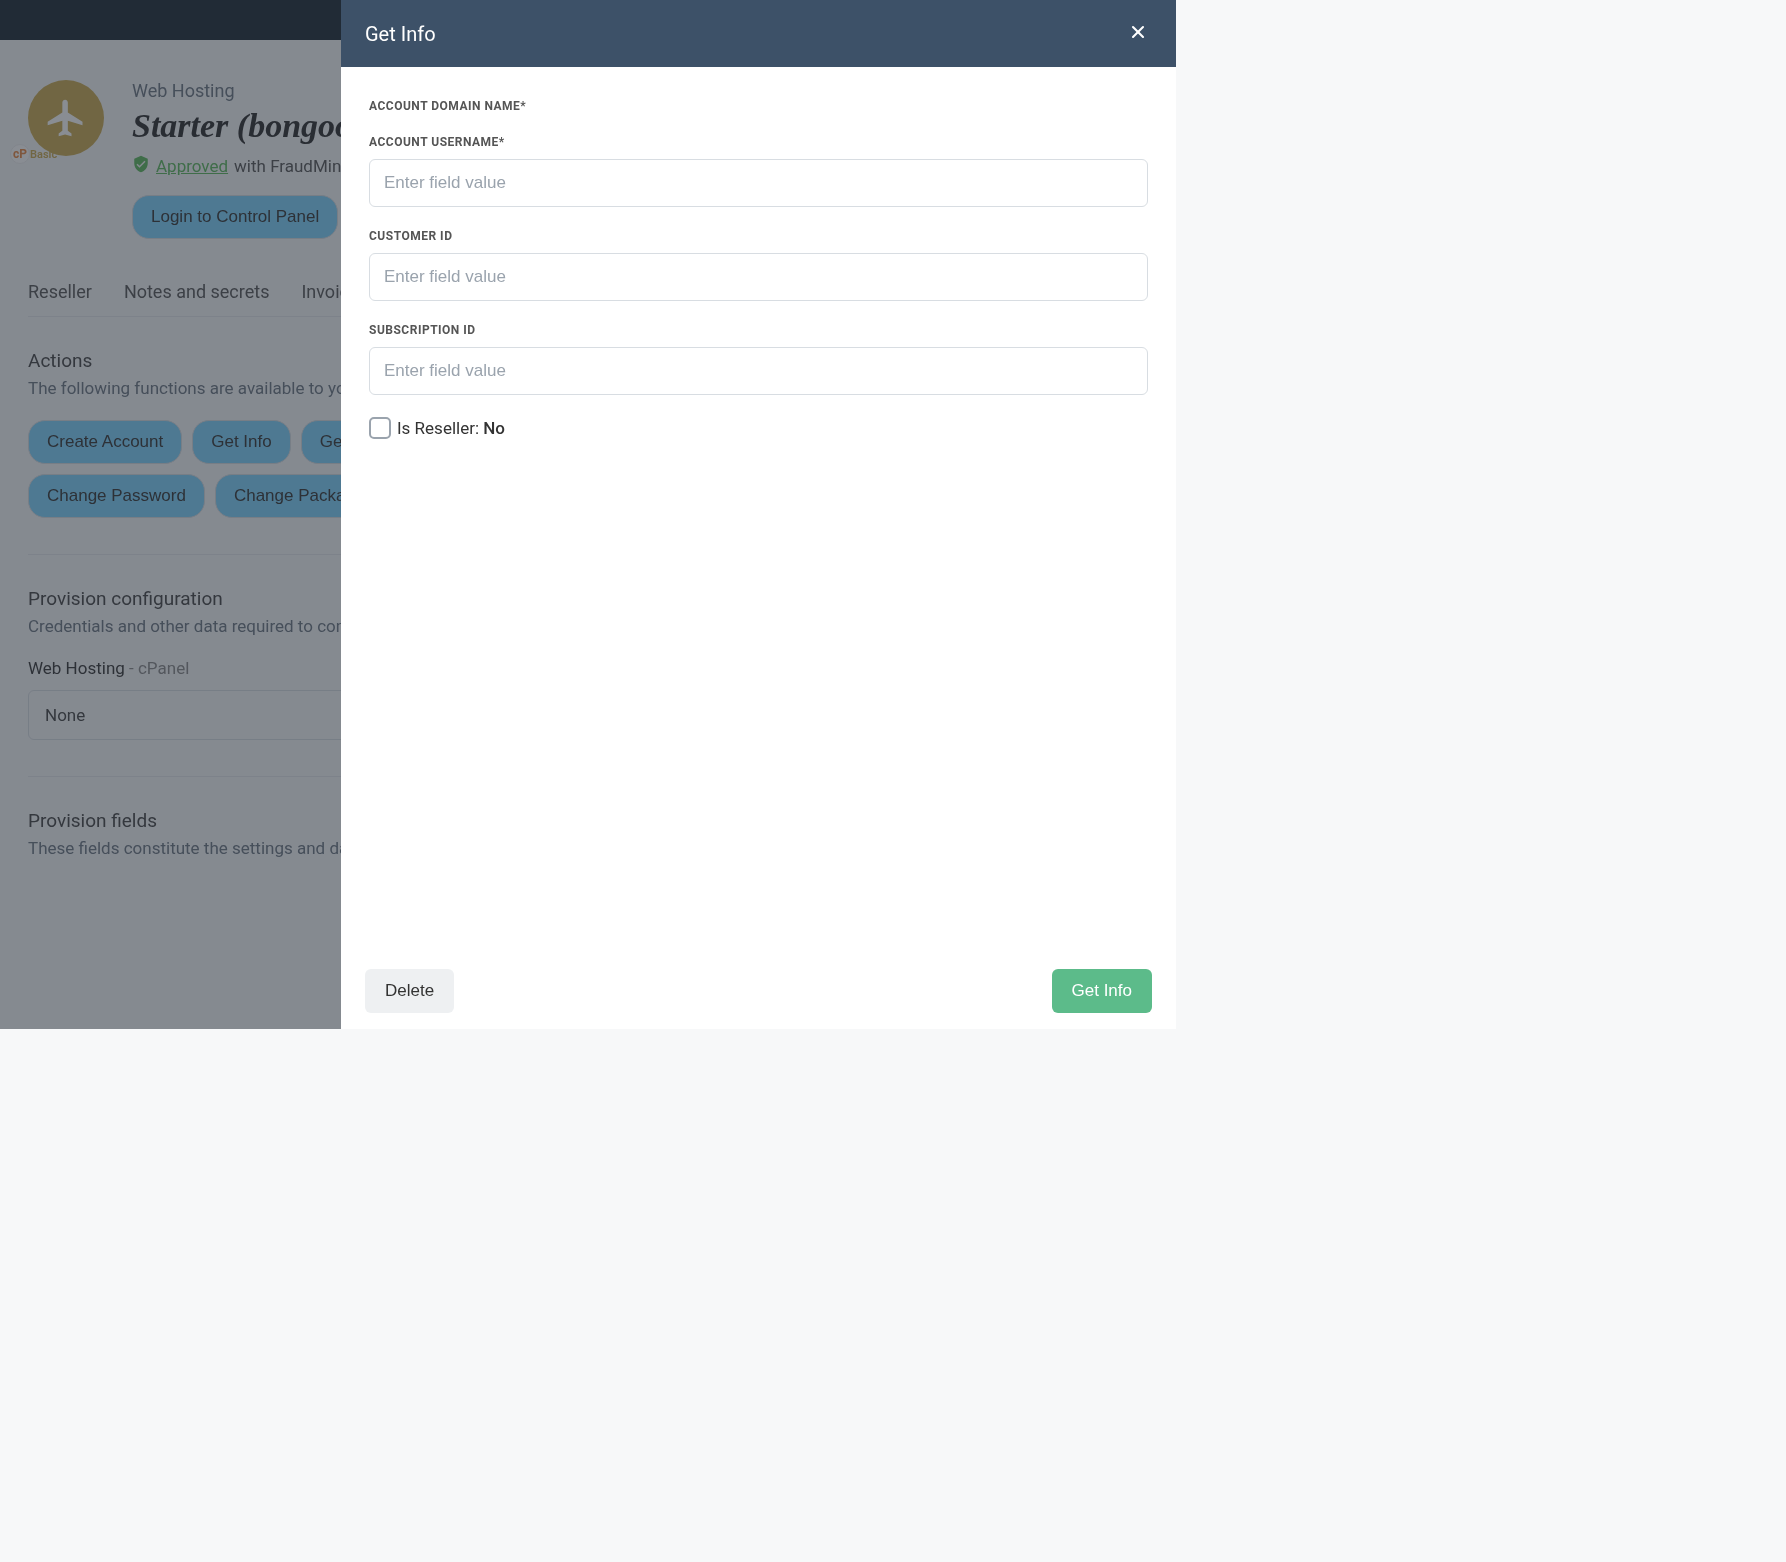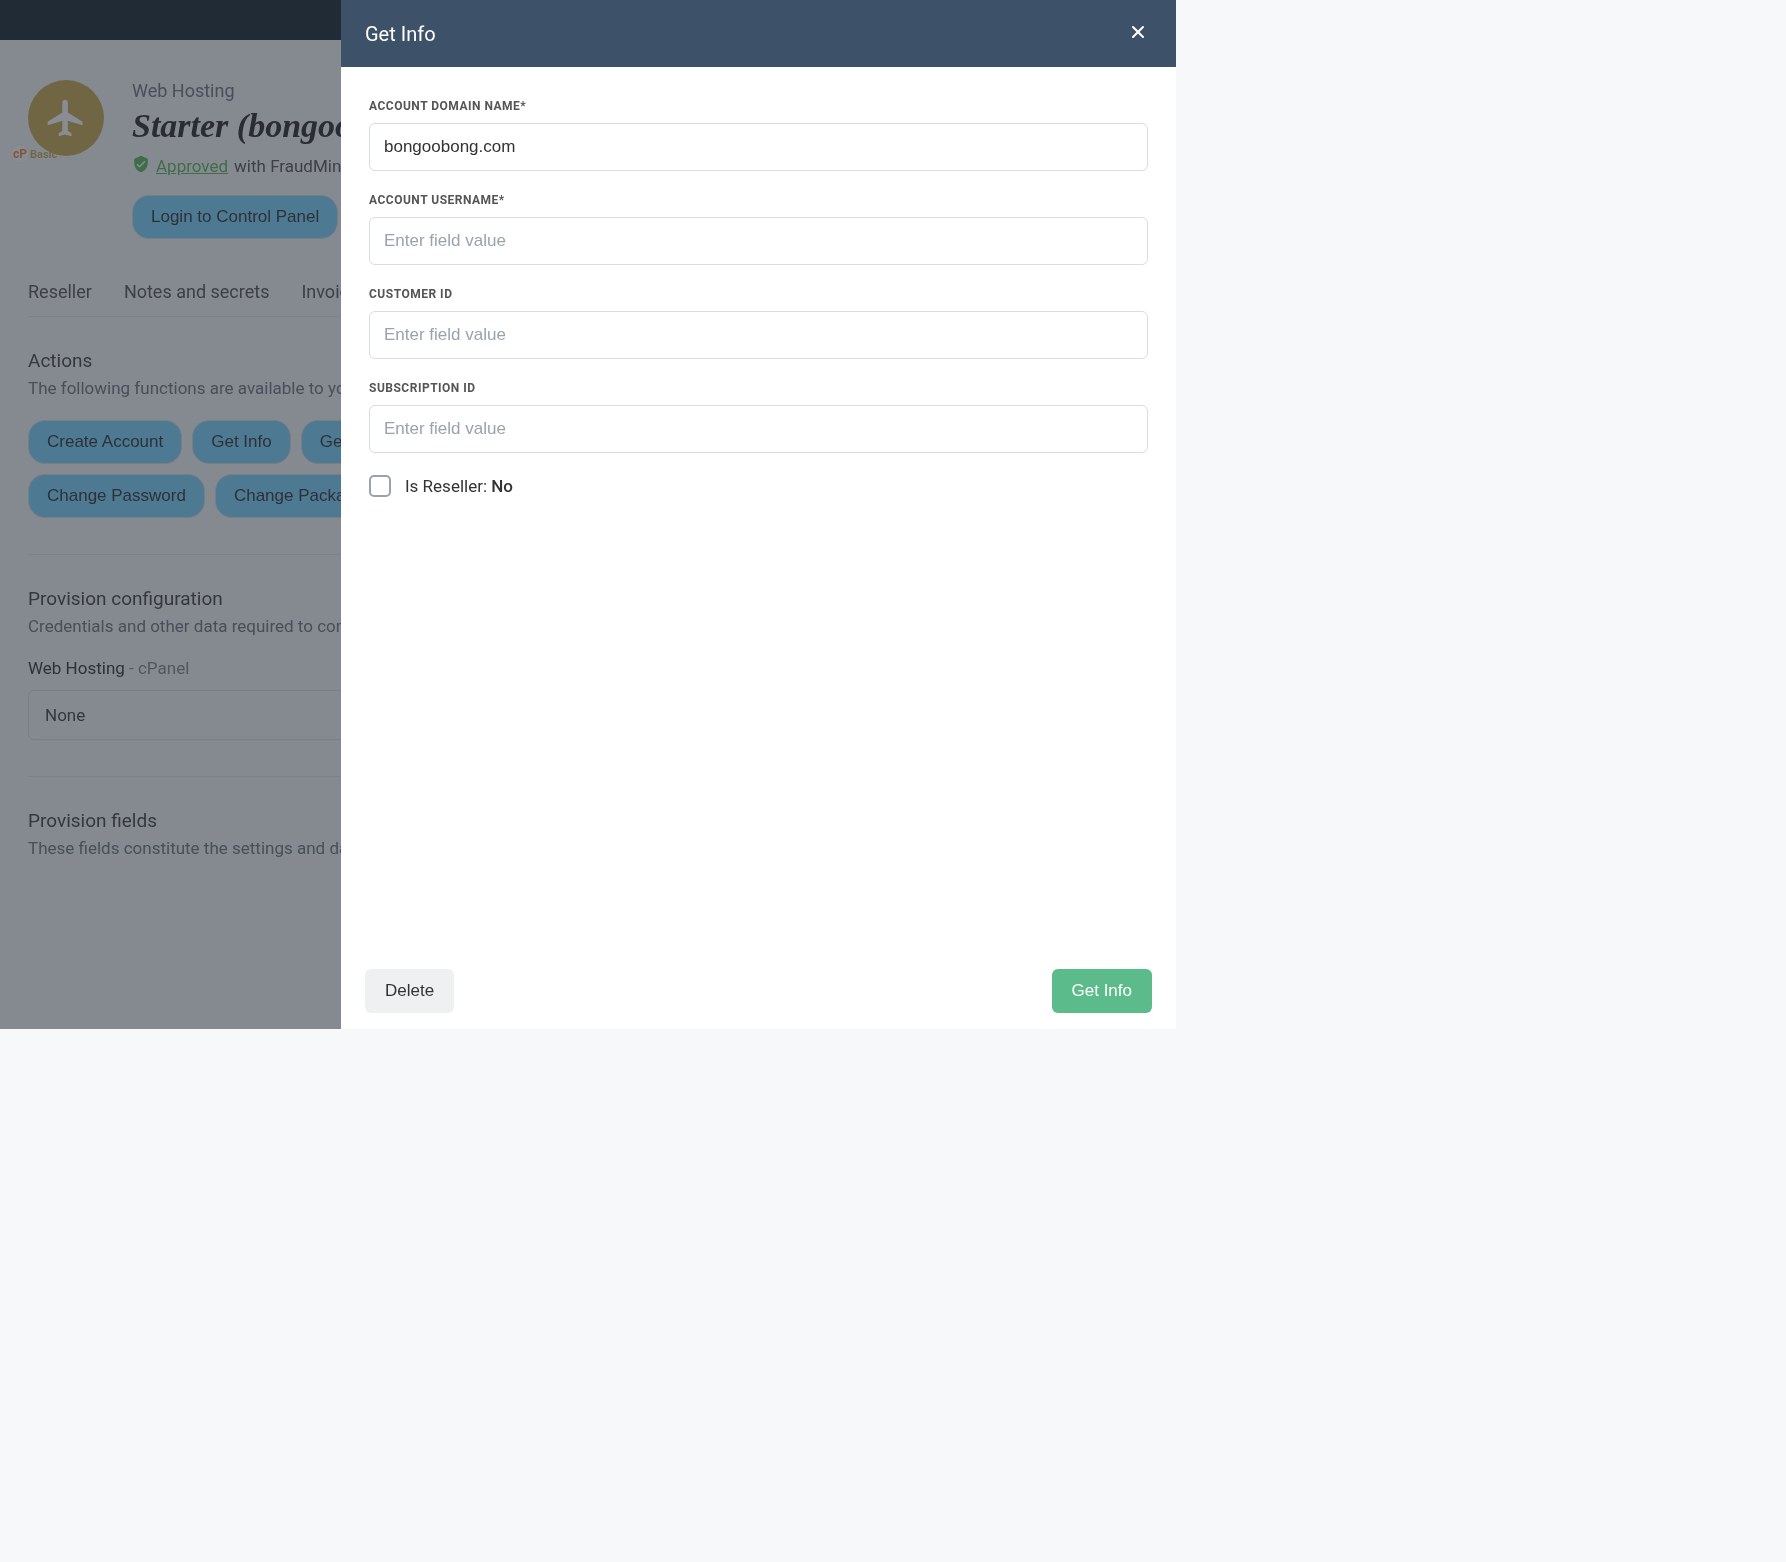--- a/index.html
+++ b/index.html
@@ -231,21 +231,21 @@
       padding: 13px 14px;
       font-size: 17px;
       color: #333;
     }
     .form-input::placeholder {
       color: #9aa3ad;
     }
     .checkbox-row {
       display: flex;
       align-items: center;
-      gap: 14px;
+      gap: 6px;
       margin-top: 1px;
     }
     .checkbox {
       width: 22px;
       height: 22px;
       border: 2px solid #9aa3ad;
       border-radius: 5px;
       cursor: pointer;
       background: #fff;
     }
@@ -365,21 +365,20 @@
       <button class="close-btn">
         <svg viewBox="0 0 24 24" fill="none" stroke="currentColor" stroke-width="2.5" stroke-linecap="round">
             <line x1="18" y1="6" x2="6" y2="18"></line>
             <line x1="6" y1="6" x2="18" y2="18"></line>
           </svg>
       </button>
     </div>
     <div class="modal-body">
       <div class="form-group">
         <label class="form-label">ACCOUNT DOMAIN NAME*</label>
-        <input class="form-input" type="text" value="bongoobong.com" style="">
       </div>
       <div class="form-group">
         <label class="form-label">ACCOUNT USERNAME*</label>
         <input class="form-input" type="text" placeholder="Enter field value" style="">
       </div>
       <div class="form-group">
         <label class="form-label">CUSTOMER ID</label>
         <input class="form-input" type="text" placeholder="Enter field value" style="">
       </div>
       <div class="form-group">

